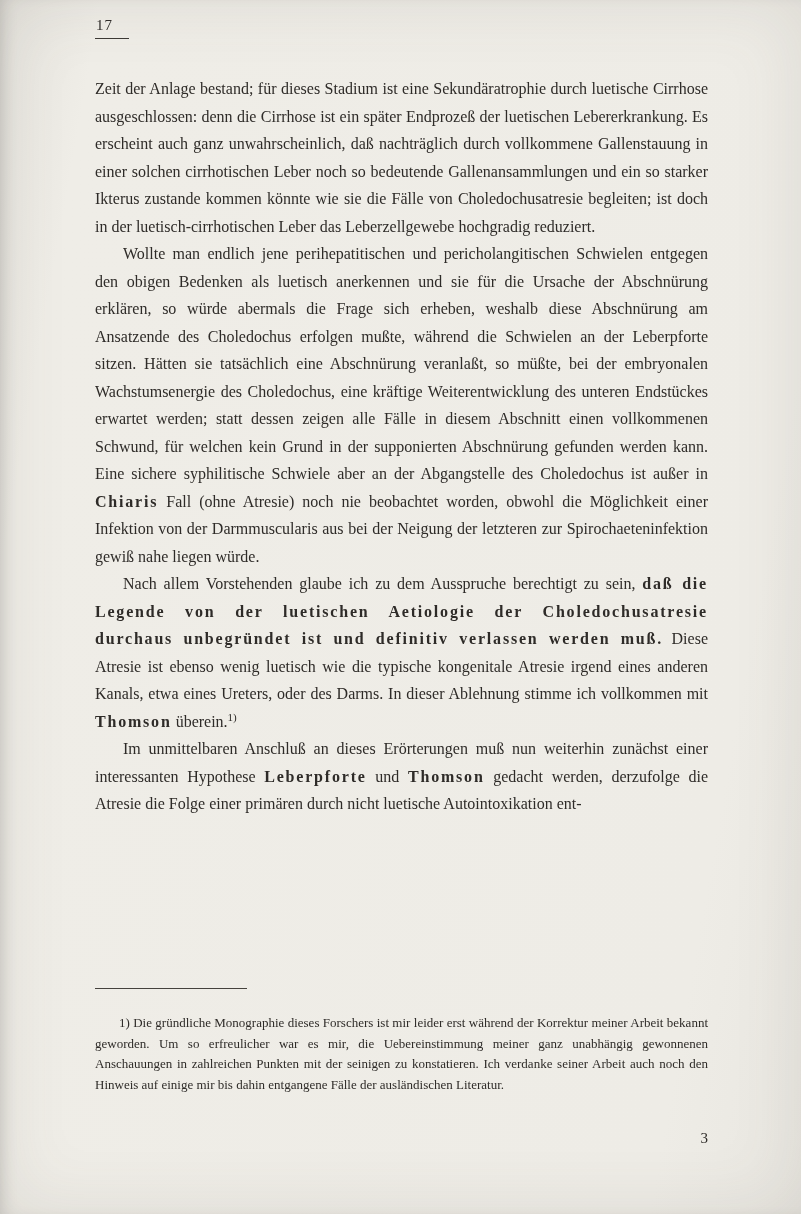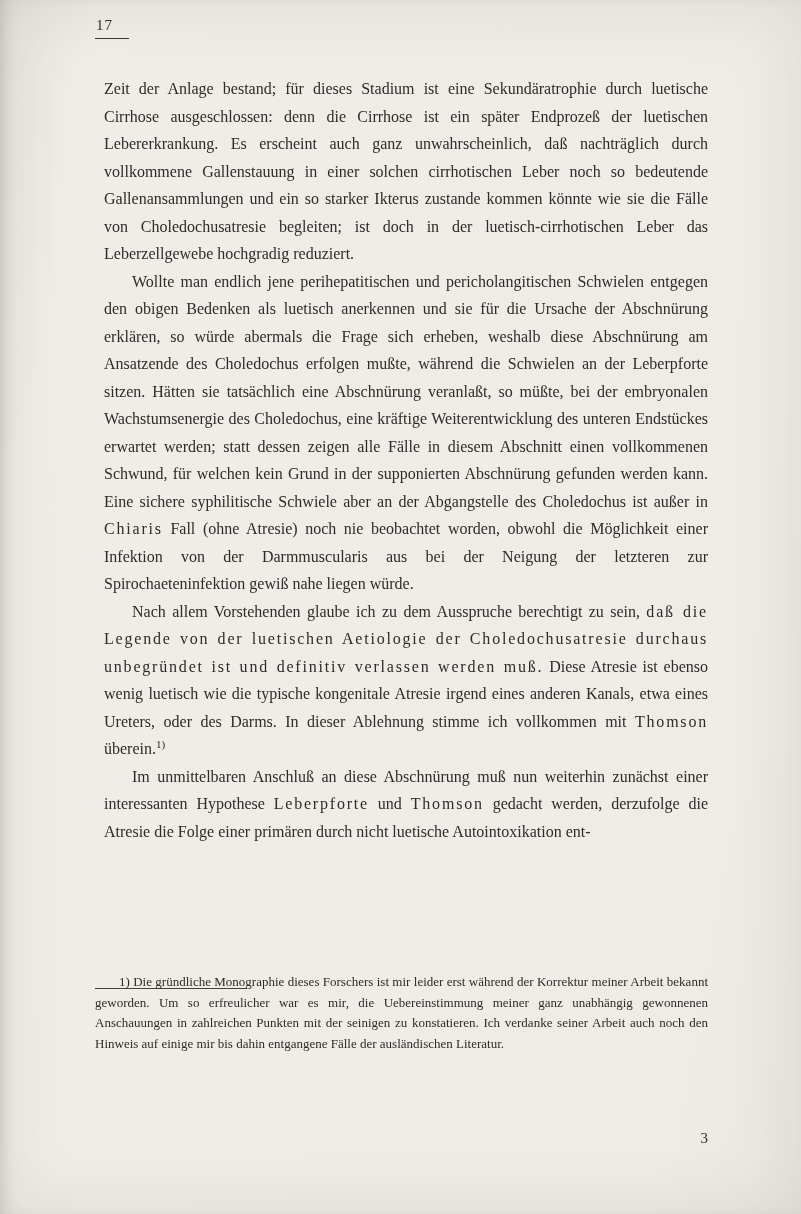--- a/index.html
+++ b/index.html
@@ -36,44 +36,44 @@
 
   .body-text {
     margin-top: 36px;
     font-size: 16px;
     line-height: 27.5px;
     text-align: justify;
     hyphens: auto;
     -webkit-hyphens: auto;
   }
 
-  .body-text p.para { text-indent: 28px; margin-left: 9px; }
+  .body-text p.para { text-indent: 28px; }
   .body-text p.para.no-indent { text-indent: 0; }
 
-  .sperr { letter-spacing: 1.8px; }
+  .sperr { letter-spacing: 1.8px; font-weight: bold; }
 
   sup.fn-ref {
     font-size: 11px;
     line-height: 0;
     vertical-align: super;
   }
 
   .footnote-rule {
     position: absolute;
     left: 95px;
     top: 988px;
     width: 152px;
     height: 0;
     border-top: 1px solid #45423d;
   }
 
   .footnote {
     position: absolute;
     left: 95px;
-    top: 972px;
+    top: 1013px;
     width: 613px;
     font-size: 13px;
     line-height: 20.5px;
     text-align: justify;
     text-indent: 24px;
     hyphens: auto;
     -webkit-hyphens: auto;
   }
 
   .signature-mark {
@@ -93,21 +93,21 @@
     <div class="page-number">17</div>
 
     <div class="body-text">
 
       <p class="para no-indent"><span>Zeit der Anlage bestand; für dieses Stadium ist eine Sekundäratrophie durch luetische Cirrhose ausgeschlossen: denn die Cirrhose ist ein später Endprozeß der luetischen Lebererkrankung. Es erscheint auch ganz unwahrscheinlich, daß nachträglich durch vollkommene Gallenstauung in einer solchen cirrhotischen Leber noch so bedeutende Gallenansammlungen und ein so starker Ikterus zustande kommen könnte wie sie die Fälle von Choledochusatresie begleiten; ist doch in der luetisch-cirrhotischen Leber das Leberzellgewebe hochgradig reduziert.</span></p>
 
       <p class="para"><span>Wollte man endlich jene perihepatitischen und pericholangitischen Schwielen entgegen den obigen Bedenken als luetisch anerkennen und sie für die Ursache der Abschnürung erklären, so würde abermals die Frage sich erheben, weshalb diese Abschnürung am Ansatzende des Choledochus erfolgen mußte, während die Schwielen an der Leberpforte sitzen. Hätten sie tatsächlich eine Abschnürung veranlaßt, so müßte, bei der embryonalen Wachstumsenergie des Choledochus, eine kräftige Weiterentwicklung des unteren Endstückes erwartet werden; statt dessen zeigen alle Fälle in diesem Abschnitt einen vollkommenen Schwund, für welchen kein Grund in der supponierten Abschnürung gefunden werden kann. Eine sichere syphilitische Schwiele aber an der Abgangstelle des Choledochus ist außer in </span><span class="sperr">Chiaris</span><span> Fall (ohne Atresie) noch nie beobachtet worden, obwohl die Möglichkeit einer Infektion von der Darmmuscularis aus bei der Neigung der letzteren zur Spirochaeteninfektion gewiß nahe liegen würde.</span></p>
 
       <p class="para"><span>Nach allem Vorstehenden glaube ich zu dem Ausspruche berechtigt zu sein, </span><span class="sperr">daß die Legende von der luetischen Aetiologie der Choledochusatresie durchaus unbegründet ist und definitiv verlassen werden muß.</span><span> Diese Atresie ist ebenso wenig luetisch wie die typische kongenitale Atresie irgend eines anderen Kanals, etwa eines Ureters, oder des Darms. In dieser Ablehnung stimme ich vollkommen mit </span><span class="sperr">Thomson</span><span> überein.</span><sup class="fn-ref">1)</sup></p>
 
-      <p class="para"><span>Im unmittelbaren Anschluß an diese Abschnürung muß nun weiterhin zunächst einer interessanten Hypothese </span><span class="sperr">Leberpforte</span><span> und </span><span class="sperr">Thomson</span><span> gedacht werden, derzufolge die Atresie die Folge einer primären durch nicht luetische Autointoxikation ent-</span></p>
+      <p class="para"><span>Im unmittelbaren Anschluß an dieses Erörterungen muß nun weiterhin zunächst einer interessanten Hypothese </span><span class="sperr">Leberpforte</span><span> und </span><span class="sperr">Thomson</span><span> gedacht werden, derzufolge die Atresie die Folge einer primären durch nicht luetische Autointoxikation ent-</span></p>
 
     </div>
   </div>
 
   <div class="footnote-rule"></div>
 
   <p class="footnote"><span>1)</span><span> Die gründliche Monographie dieses Forschers ist mir leider erst während der Korrektur meiner Arbeit bekannt geworden. Um so erfreulicher war es mir, die Uebereinstimmung meiner ganz unabhängig gewonnenen Anschauungen in zahlreichen Punkten mit der seinigen zu konstatieren. Ich verdanke seiner Arbeit auch noch den Hinweis auf einige mir bis dahin entgangene Fälle der ausländischen Literatur.</span></p>
 
   <div class="signature-mark">3</div>
 

